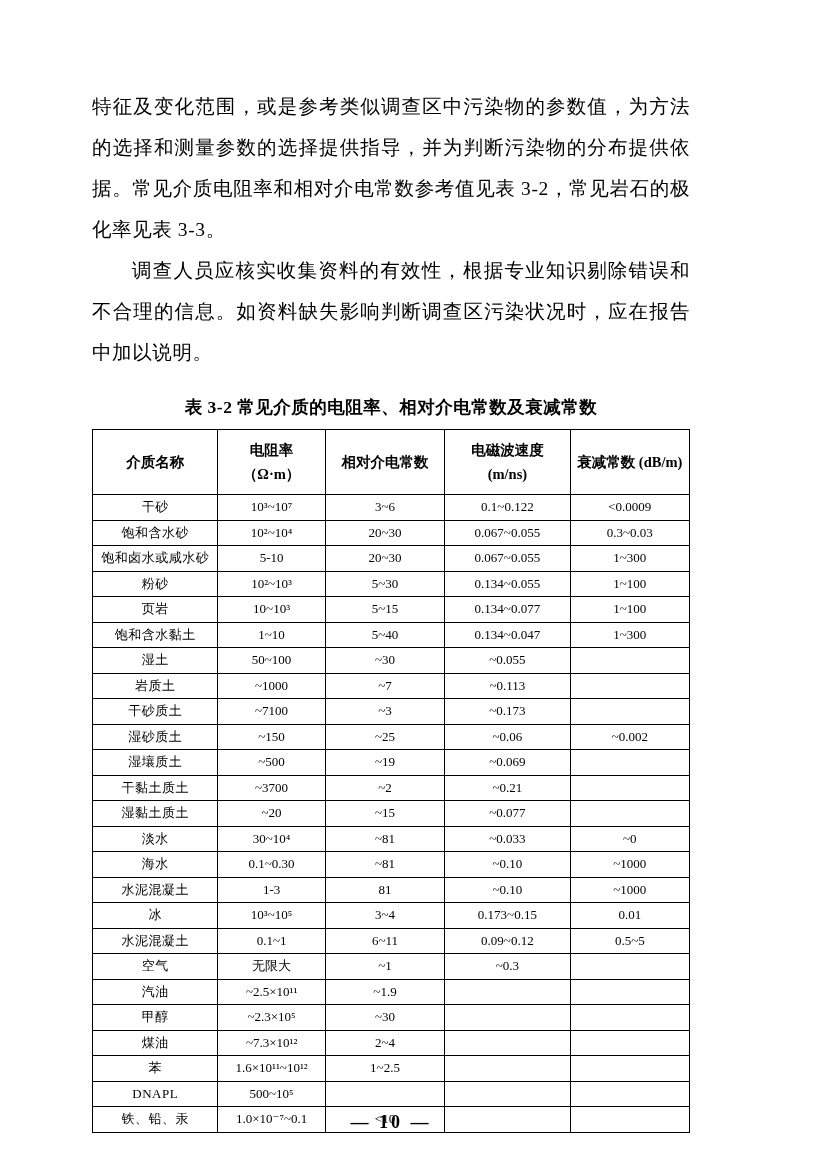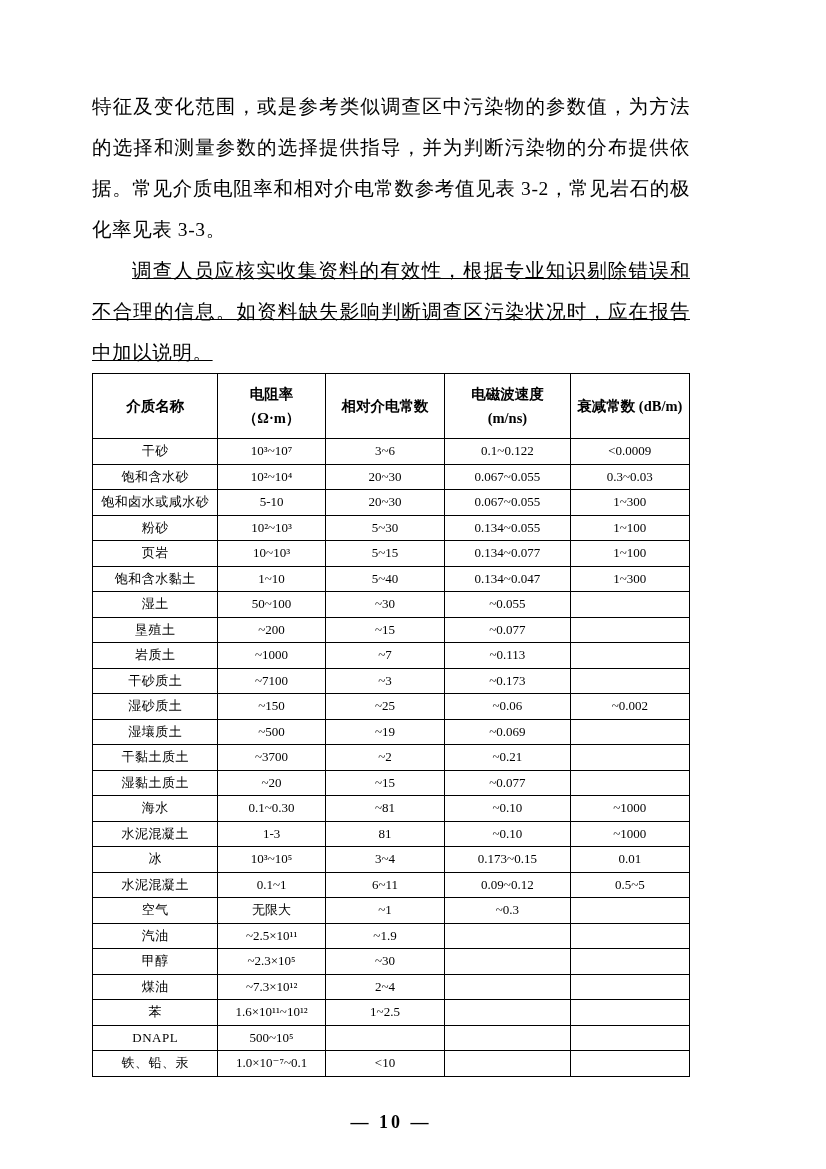--- a/index.html
+++ b/index.html
@@ -23,21 +23,21 @@
     position: relative;
   }
   .para {
     font-size: 19.5px;
     line-height: 41px;
     text-align: justify;
     text-justify: inter-ideograph;
     letter-spacing: 0.6px;
     margin: 0;
   }
-  .para.indent { text-indent: 40px; text-decoration: underline; }
+  .para.indent { text-indent: 40px; }
 
   .table-title {
     text-align: center;
     font-size: 17.5px;
     font-weight: bold;
     margin: 22px 0 10px 0;
     letter-spacing: 0.5px;
   }
 
   table.media {
@@ -82,20 +82,21 @@
   }
 </style>
 </head>
 <body>
 
 <div class="page">
 
   <p class="para">特征及变化范围，或是参考类似调查区中污染物的参数值，为方法的选择和测量参数的选择提供指导，并为判断污染物的分布提供依据。常见介质电阻率和相对介电常数参考值见表 3-2，常见岩石的极化率见表 3-3。</p>
   <p class="para indent">调查人员应核实收集资料的有效性，根据专业知识剔除错误和不合理的信息。如资料缺失影响判断调查区污染状况时，应在报告中加以说明。</p>
 
+  <div class="table-title">表 3-2 常见介质的电阻率、相对介电常数及衰减常数</div>
 
   <table class="media">
     <colgroup>
       <col style="width:21%">
       <col style="width:18%">
       <col style="width:20%">
       <col style="width:21%">
       <col style="width:20%">
     </colgroup>
     <thead>
@@ -163,27 +164,20 @@
           <td>1~300</td>
         </tr>
         <tr>
           <td class="name">湿土</td>
           <td>50~100</td>
           <td>~30</td>
           <td>~0.055</td>
           <td></td>
         </tr>
         <tr>
-          <td class="name">垦殖土</td>
-          <td>~200</td>
-          <td>~15</td>
-          <td>~0.077</td>
-          <td></td>
-        </tr>
-        <tr>
           <td class="name">岩质土</td>
           <td>~1000</td>
           <td>~7</td>
           <td>~0.113</td>
           <td></td>
         </tr>
         <tr>
           <td class="name">干砂质土</td>
           <td>~7100</td>
           <td>~3</td>
@@ -212,20 +206,27 @@
           <td></td>
         </tr>
         <tr>
           <td class="name">湿黏土质土</td>
           <td>~20</td>
           <td>~15</td>
           <td>~0.077</td>
           <td></td>
         </tr>
         <tr>
+          <td class="name">淡水</td>
+          <td>30~10⁴</td>
+          <td>~81</td>
+          <td>~0.033</td>
+          <td>~0</td>
+        </tr>
+        <tr>
           <td class="name">海水</td>
           <td>0.1~0.30</td>
           <td>~81</td>
           <td>~0.10</td>
           <td>~1000</td>
         </tr>
         <tr>
           <td class="name">水泥混凝土</td>
           <td>1-3</td>
           <td>81</td>

